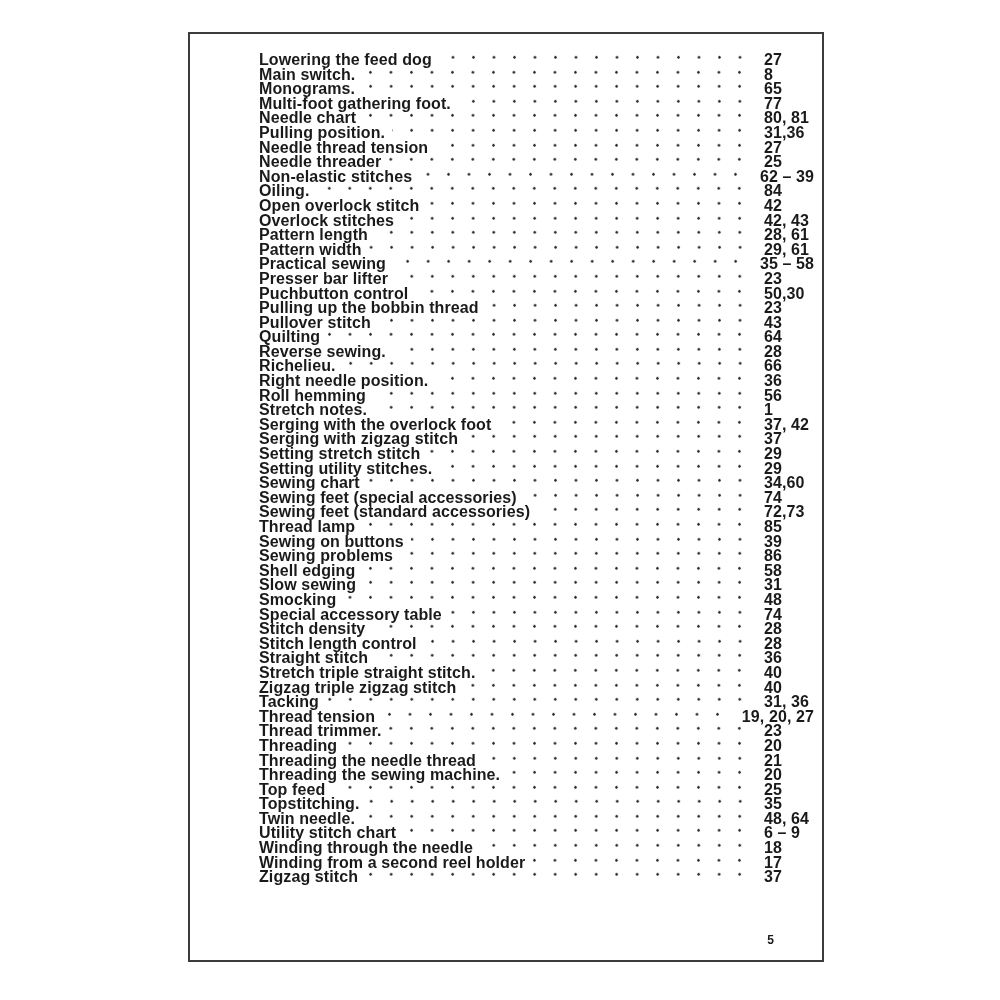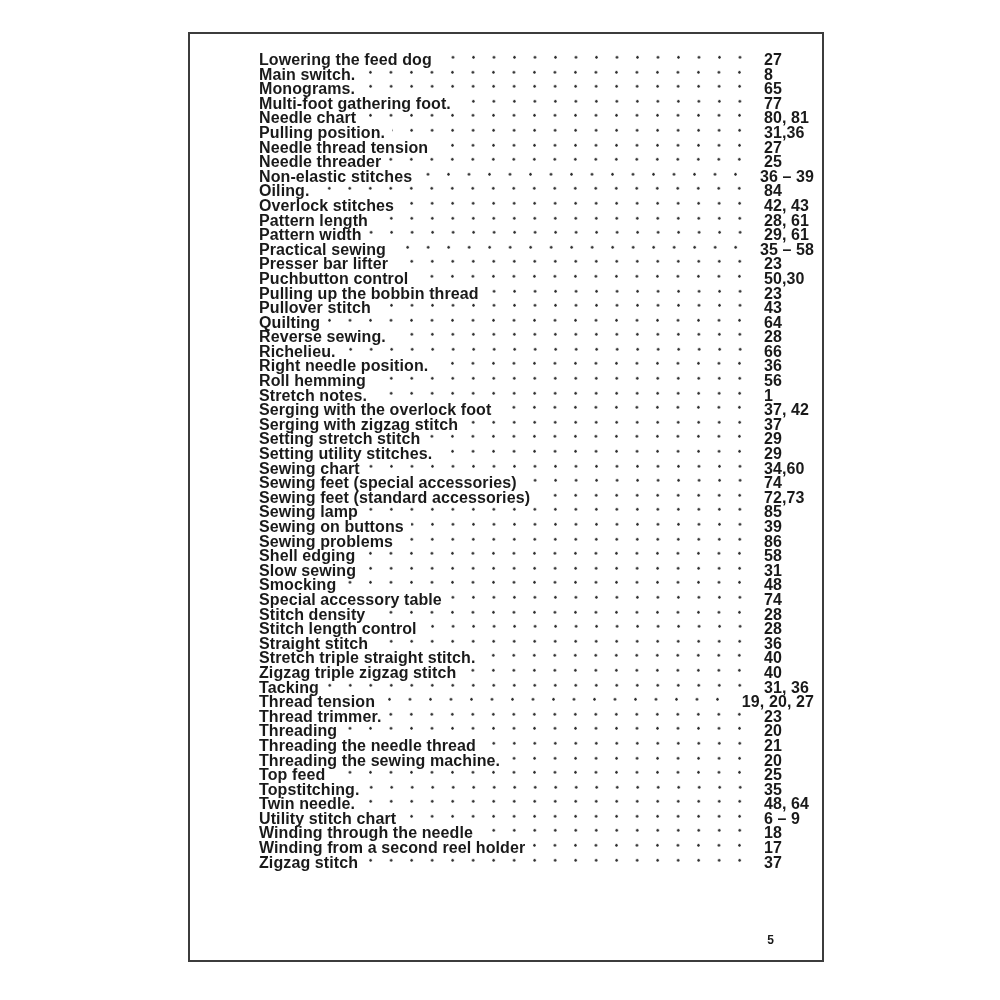--- a/index.html
+++ b/index.html
@@ -113,28 +113,33 @@
           <span class="pages">27</span>
         </div>
         <div class="index-row">
           <span class="index-label">Needle threader</span>
           <span class="leader"></span>
           <span class="pages">25</span>
         </div>
         <div class="index-row">
           <span class="index-label">Non-elastic stitches</span>
           <span class="leader"></span>
-          <span class="pages">36 – 39</span>
+          <span class="pages">62 – 39</span>
         </div>
         <div class="index-row">
           <span class="index-label">Oiling.</span>
           <span class="leader"></span>
           <span class="pages">84</span>
         </div>
         <div class="index-row">
+          <span class="index-label">Open overlock stitch</span>
+          <span class="leader"></span>
+          <span class="pages">42</span>
+        </div>
+        <div class="index-row">
           <span class="index-label">Overlock stitches</span>
           <span class="leader"></span>
           <span class="pages">42, 43</span>
         </div>
         <div class="index-row">
           <span class="index-label">Pattern length</span>
           <span class="leader"></span>
           <span class="pages">28, 61</span>
         </div>
         <div class="index-row">
@@ -226,21 +231,21 @@
           <span class="index-label">Sewing feet (special accessories)</span>
           <span class="leader"></span>
           <span class="pages">74</span>
         </div>
         <div class="index-row">
           <span class="index-label">Sewing feet (standard accessories)</span>
           <span class="leader"></span>
           <span class="pages">72,73</span>
         </div>
         <div class="index-row">
-          <span class="index-label">Sewing lamp</span>
+          <span class="index-label">Thread lamp</span>
           <span class="leader"></span>
           <span class="pages">85</span>
         </div>
         <div class="index-row">
           <span class="index-label">Sewing on buttons</span>
           <span class="leader"></span>
           <span class="pages">39</span>
         </div>
         <div class="index-row">
           <span class="index-label">Sewing problems</span>

